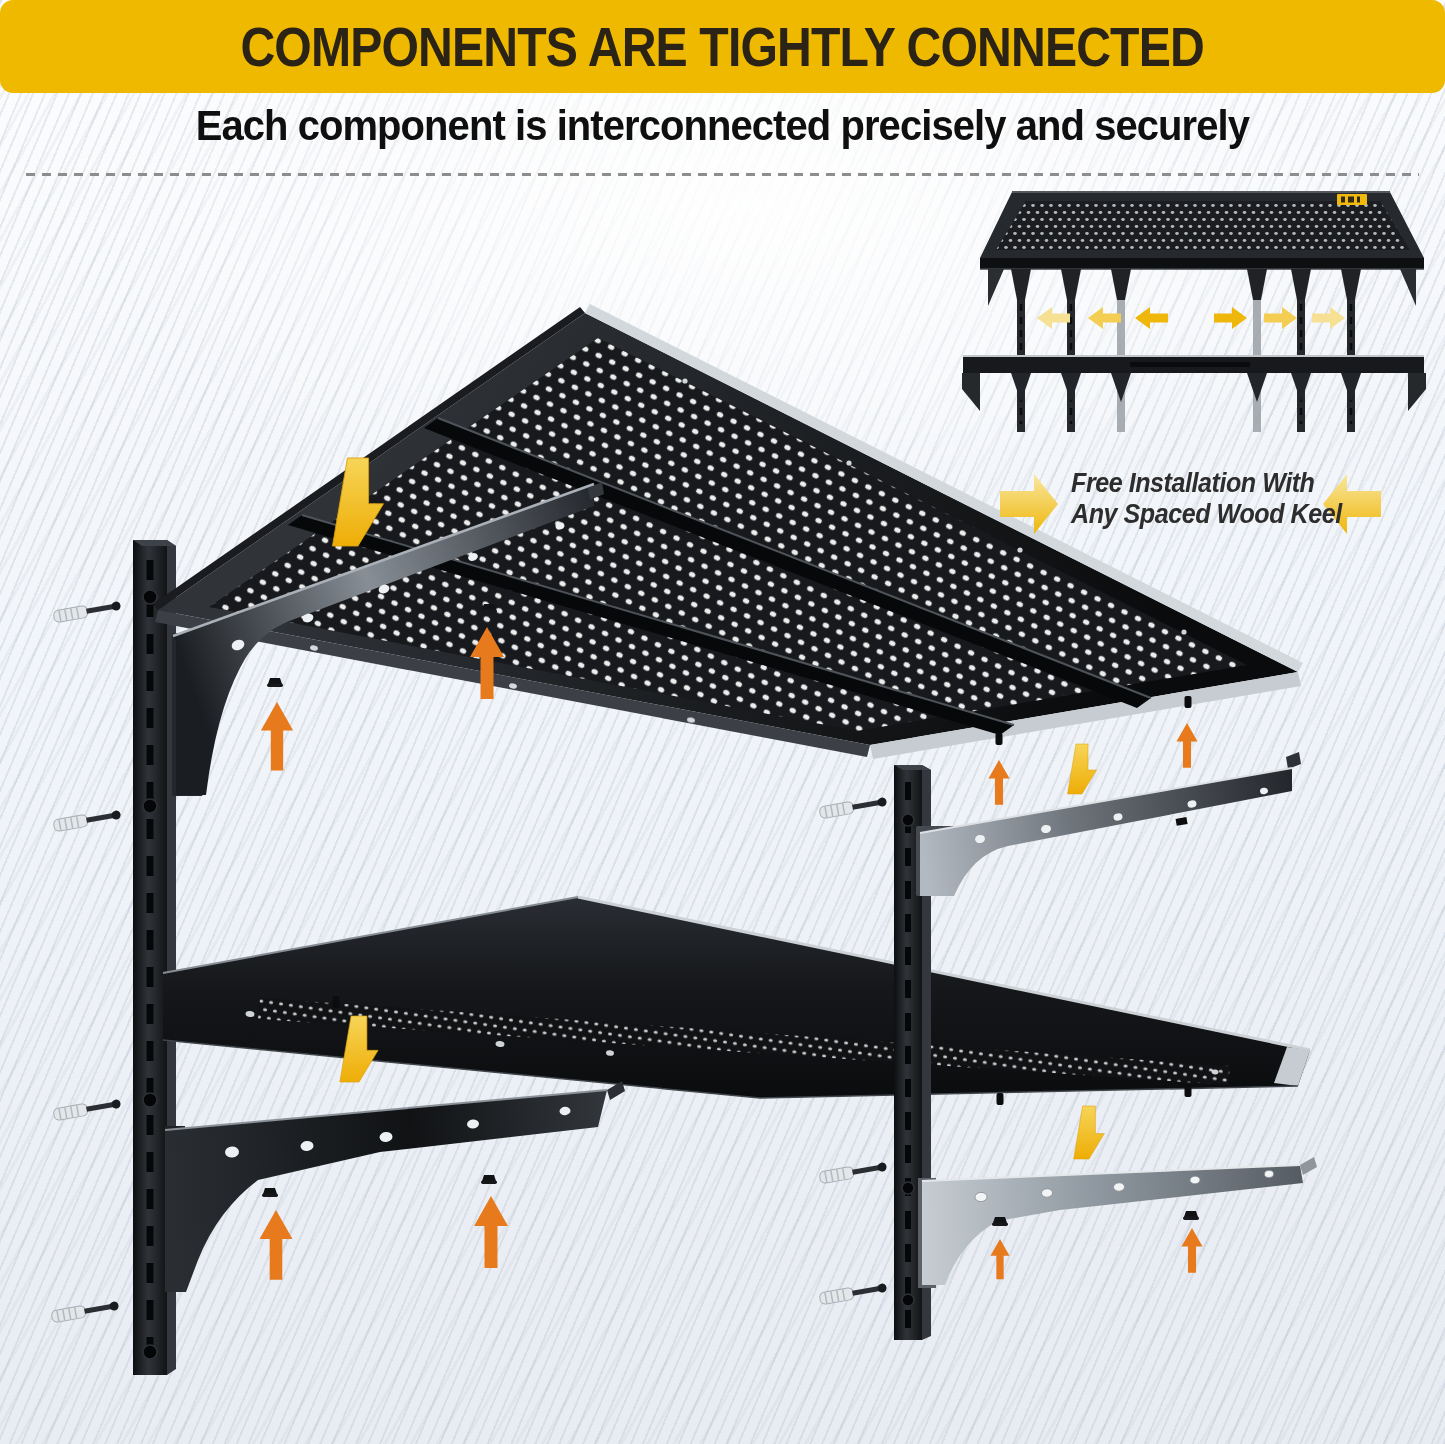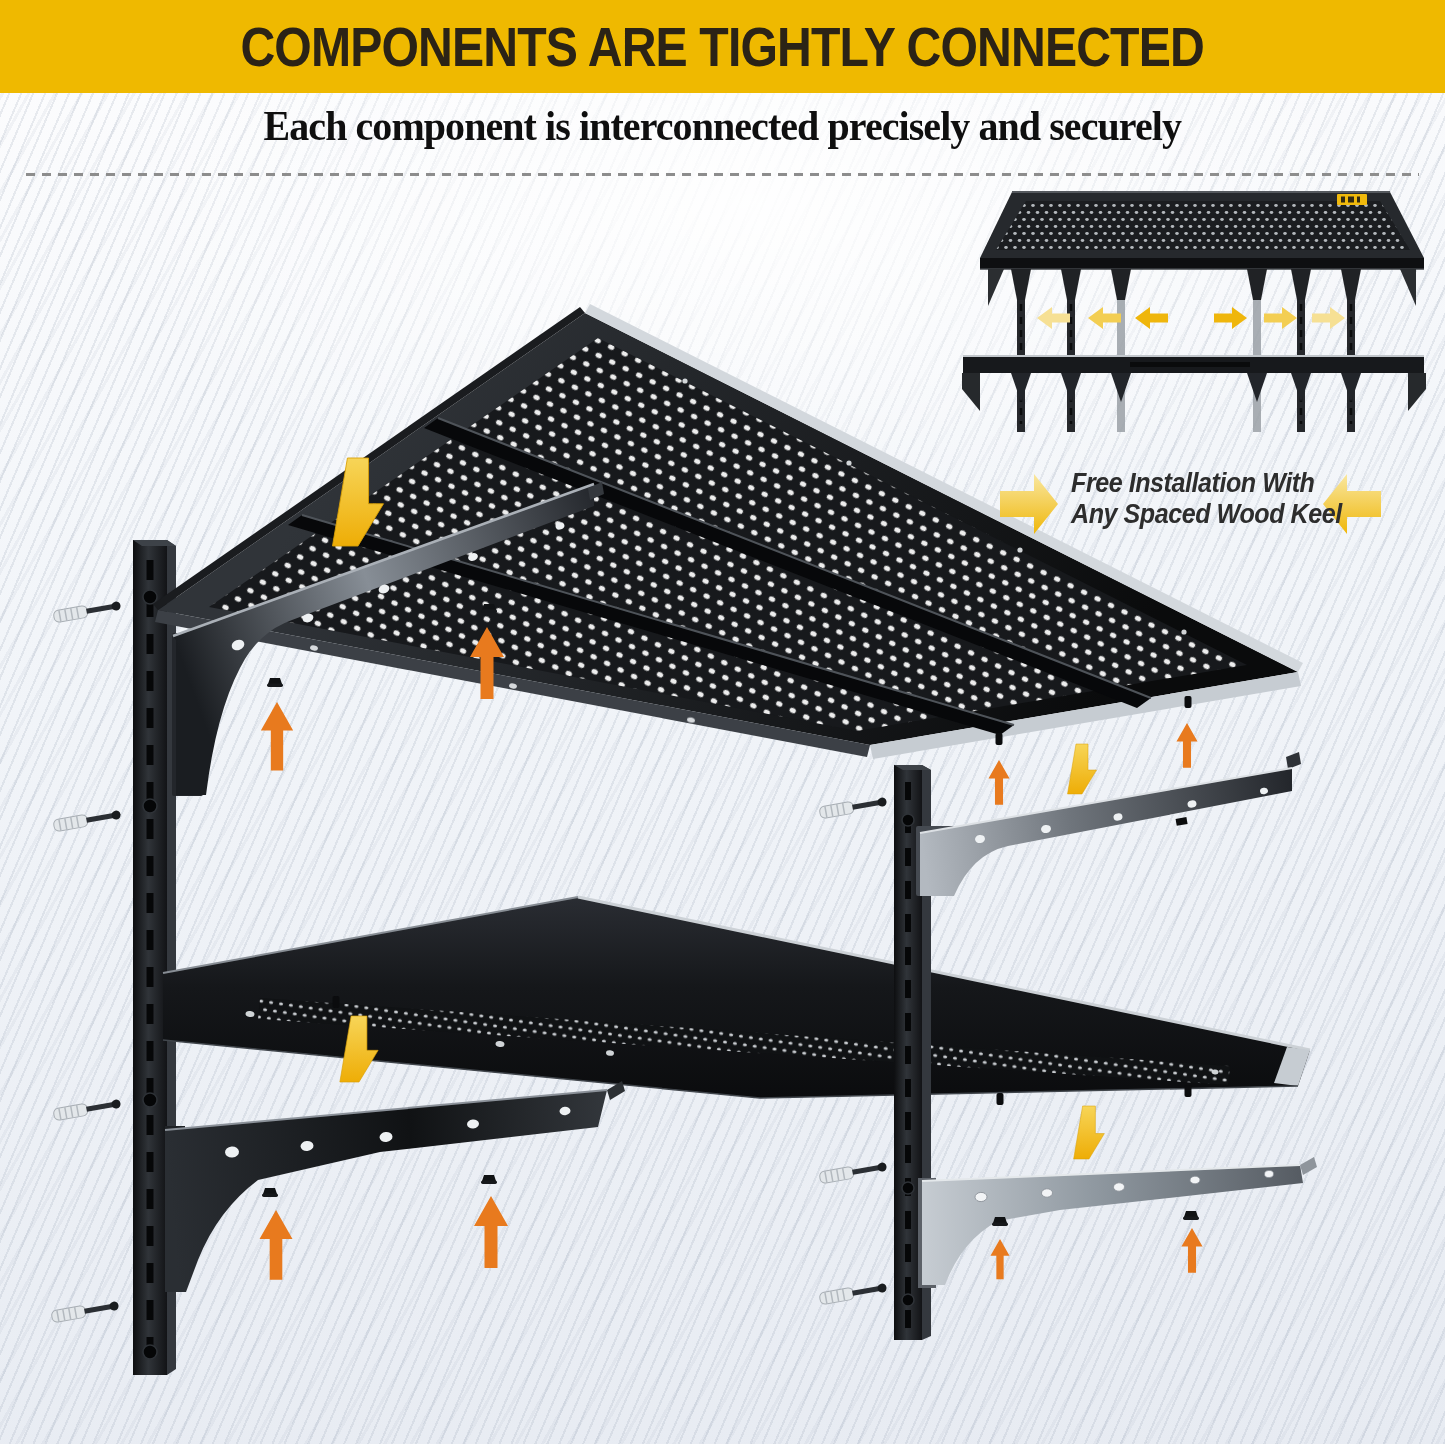--- a/index.html
+++ b/index.html
@@ -7,28 +7,28 @@
     position:relative;width:1445px;height:1444px;overflow:hidden;
     font-family:"Liberation Sans",sans-serif;
     background:
       radial-gradient(ellipse 900px 460px at 52% 14%, rgba(255,255,255,.92), rgba(255,255,255,0) 72%),
       repeating-linear-gradient(113deg, rgba(151,163,180,.20) 0 2px, rgba(255,255,255,0) 2px 11px),
       repeating-linear-gradient(119deg, rgba(163,173,190,.12) 0 3px, rgba(255,255,255,0) 3px 23px),
       linear-gradient(175deg,#fdfdfe 0%,#f2f5f9 40%,#e7ebf2 100%);
   }
   .banner{
     position:absolute;top:0;left:0;width:1445px;height:93px;background:#EFB900;
-    display:flex;align-items:center;justify-content:center;z-index:5;
+    display:flex;align-items:center;justify-content:center;z-index:5;border-radius:13px;
   }
   .banner-title{
     font-weight:700;font-size:56px;color:#2B2316;letter-spacing:-1px;
     transform:scaleX(.86);transform-origin:center;white-space:nowrap;
   }
   .subtitle{
-    position:absolute;top:101px;left:0;width:1445px;text-align:center;z-index:5;font-family:Liberation Serif, serif;
+    position:absolute;top:101px;left:0;width:1445px;text-align:center;z-index:5;
   }
   .subtitle-text{
     display:inline-block;font-weight:700;font-size:43px;color:#0F0F0F;letter-spacing:-1px;
     transform:scaleX(.93);transform-origin:center;white-space:nowrap;
   }
   .divider{
     position:absolute;top:173px;left:26px;right:26px;height:3px;z-index:5;
     background:repeating-linear-gradient(90deg,#8D8D8D 0 9px,transparent 9px 16px);
   }
   .diagram-svg{position:absolute;top:0;left:0;z-index:2;}

